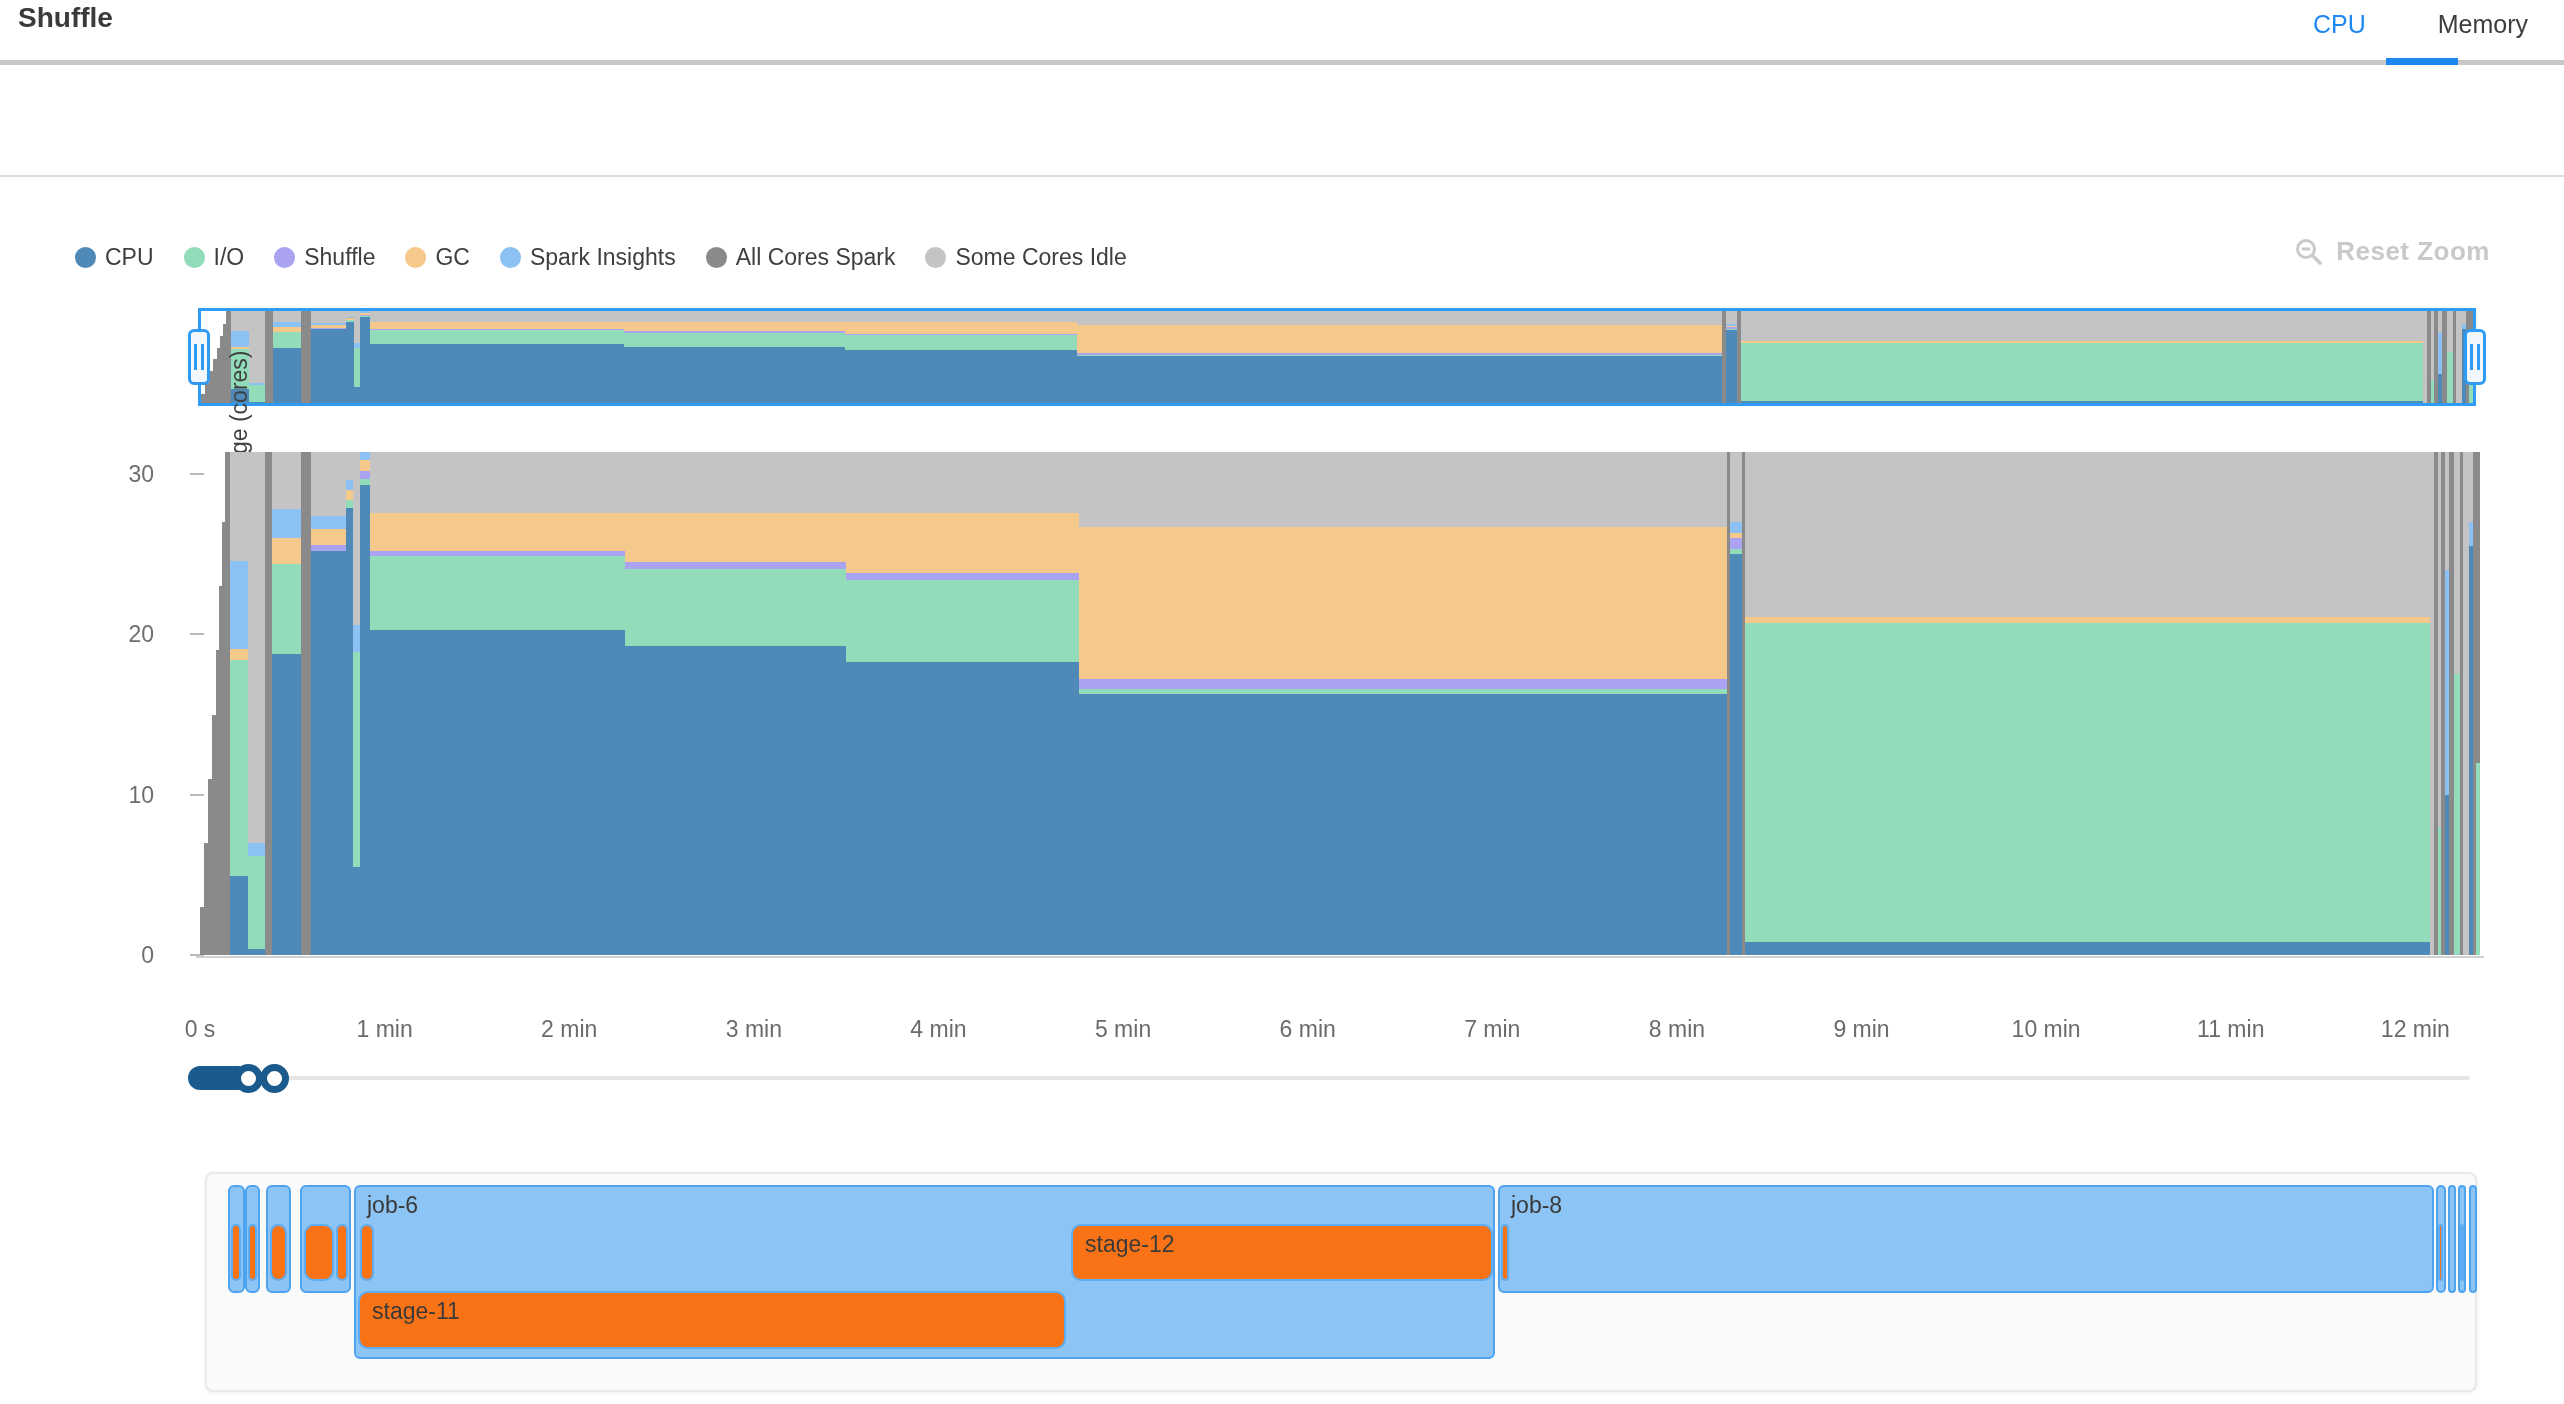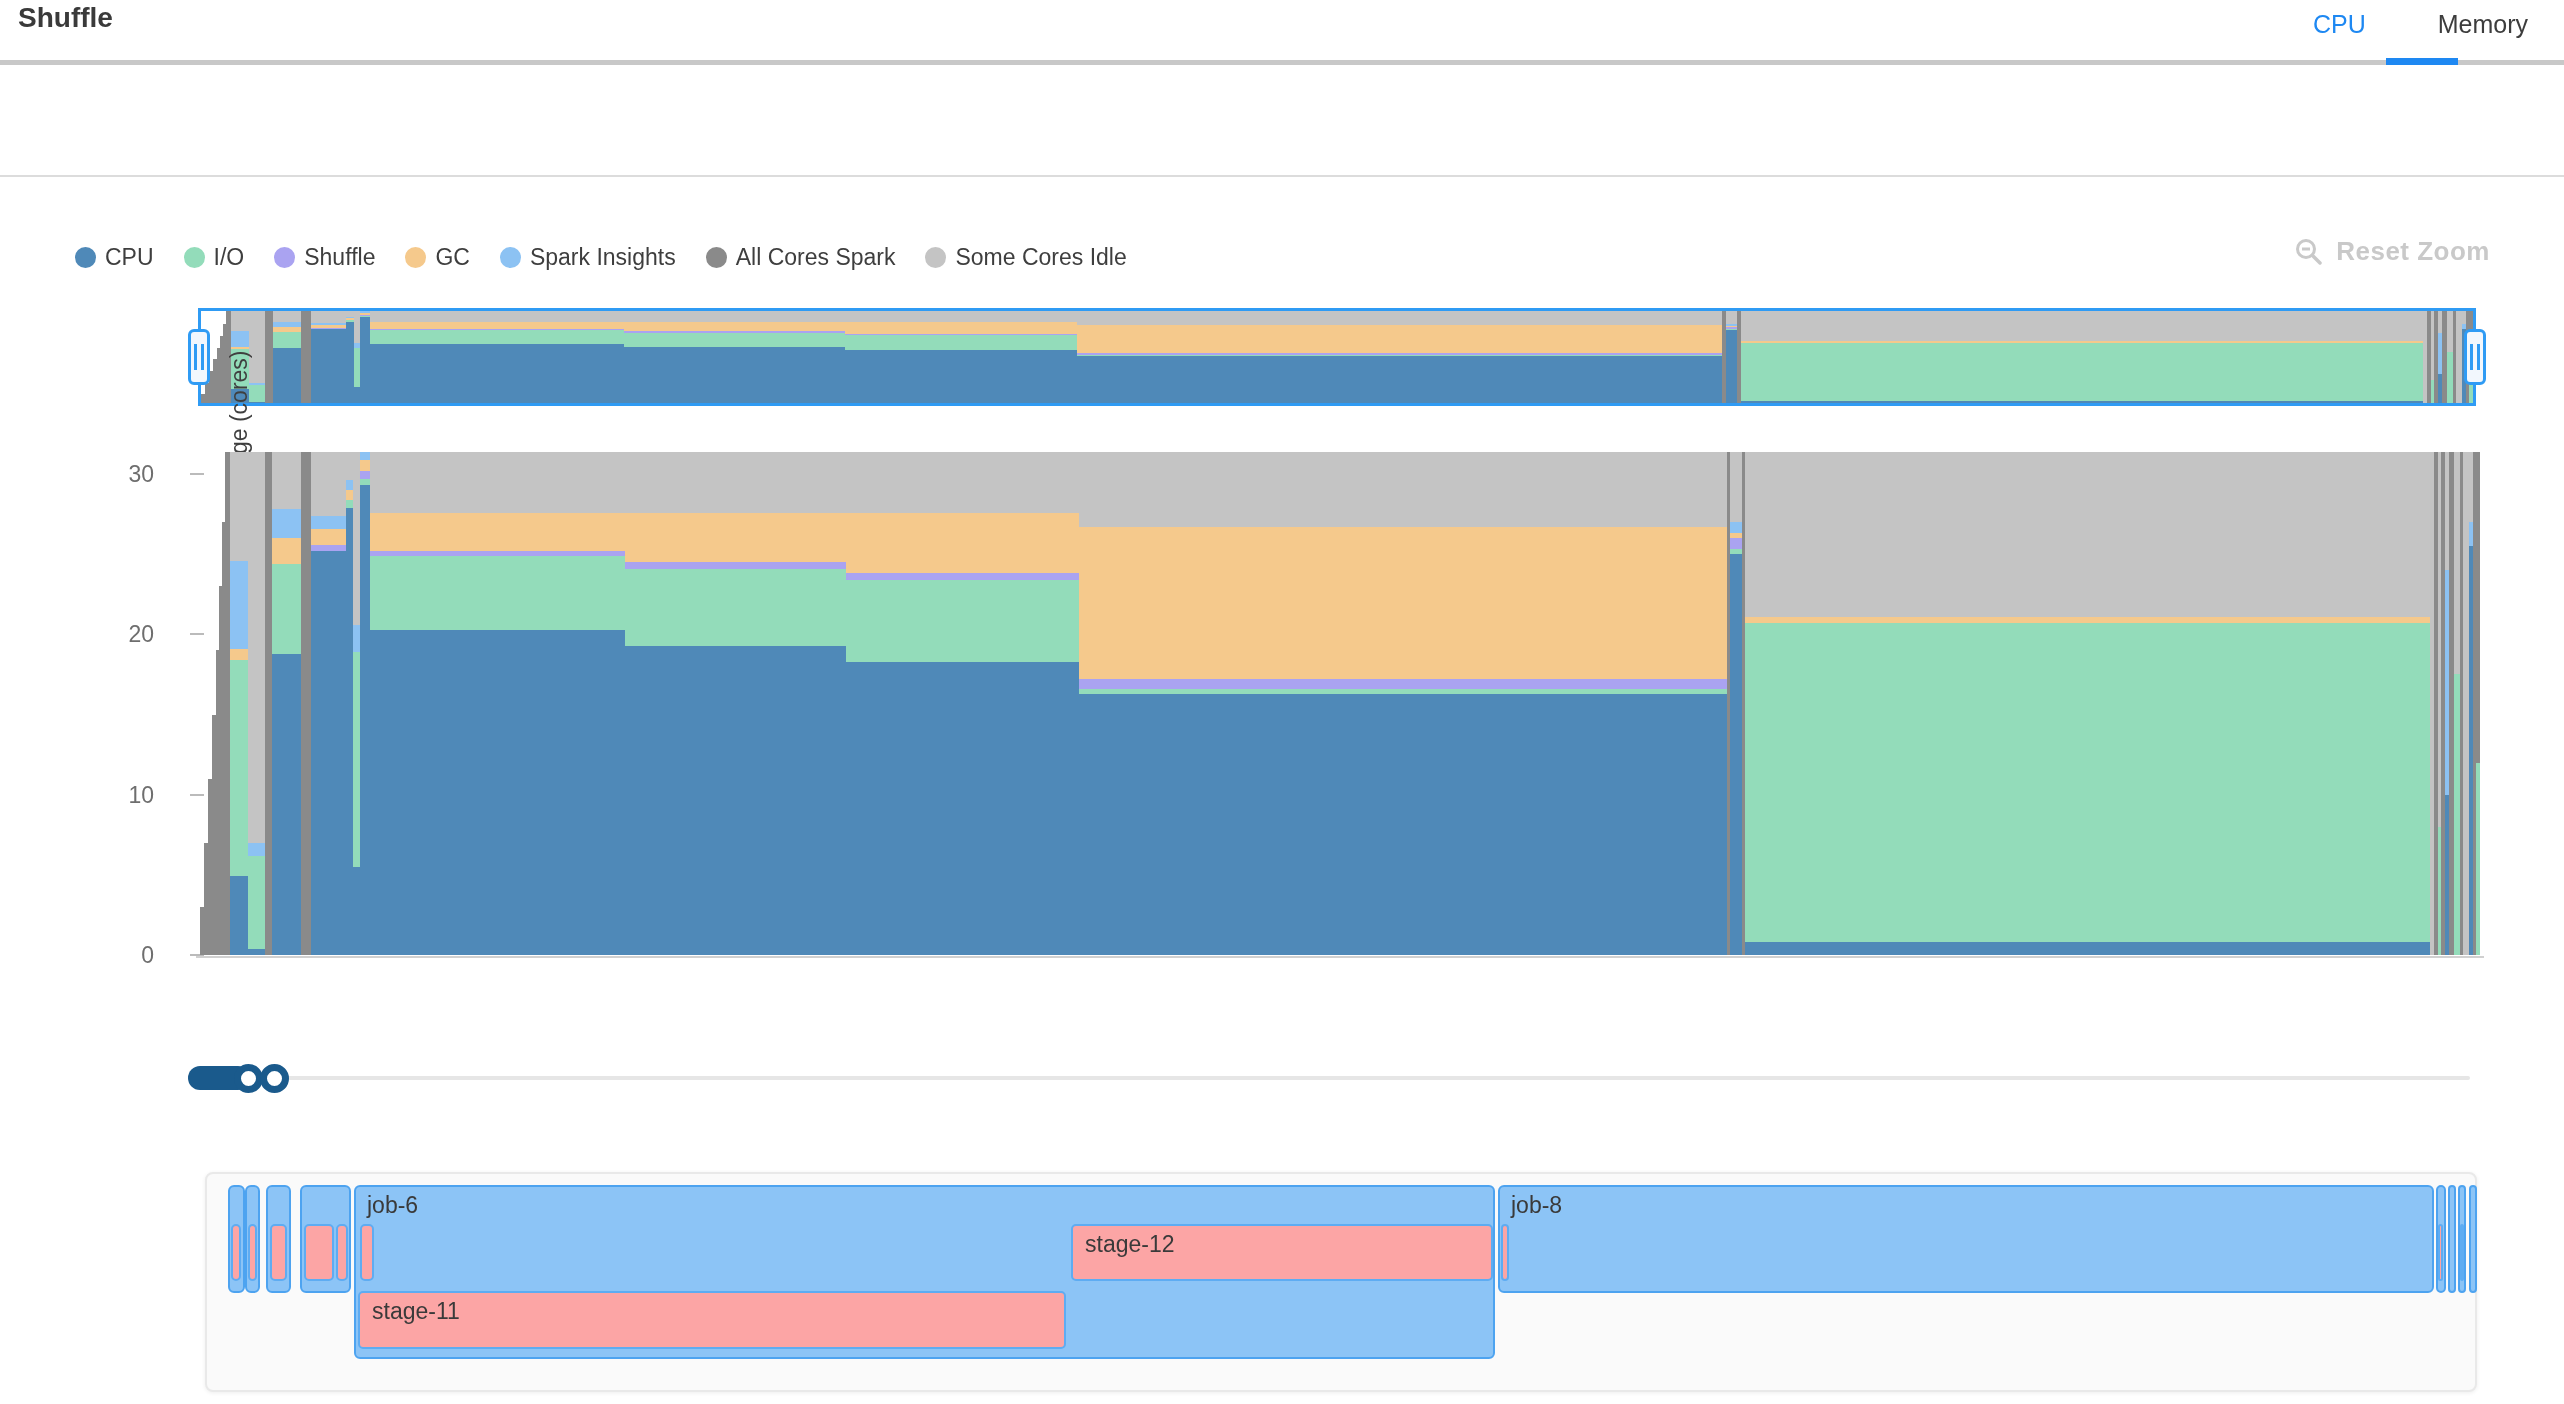--- a/index.html
+++ b/index.html
@@ -65,21 +65,21 @@
   .slider .h2{left:72px;}
 
   
   .timeline{position:absolute;left:205px;top:1172px;width:2272px;height:220px;background:#fafafa;
             border:2px solid #e9e9e9;border-radius:8px;box-sizing:border-box;
             box-shadow:0 1px 4px rgba(0,0,0,0.07);}
   .job{position:absolute;top:11px;height:108px;background:#8cc4f6;border:2px solid #4da3f0;
        border-radius:6px;box-sizing:border-box;cursor:pointer;}
   .job.tall{height:174px;}
   .job-label{position:absolute;left:11px;top:5px;font-size:23px;color:#3a3a3a;white-space:nowrap;}
-  .stage{position:absolute;background:#fca5a5;border:2px solid #5eacf2;border-radius:5px;
+  .stage{position:absolute;background:#f97316;border:2px solid #5eacf2;border-radius:10px;
          box-sizing:border-box;cursor:pointer;}
   .stage.row0{top:50px;height:57px;}
   .stage.row1{top:117px;height:58px;}
   .stage-label{position:absolute;left:12px;top:5px;font-size:23px;color:#3a3a3a;white-space:nowrap;}
 </style>
 </head>
 <body>
 
 <div class="page">
 
@@ -341,20 +341,35 @@
       <div class="slice" style="left: 99.1093%; width: 0.161943%; bottom: 0%; height: 99.6825%; background: rgb(138, 138, 138);"></div>
       <div class="slice" style="left: 99.2713%; width: 0.242915%; bottom: 0%; height: 99.6825%; background: rgb(196, 196, 196);"></div>
       <div class="slice" style="left: 99.5142%; width: 0.161943%; bottom: 0%; height: 80.9524%; background: rgb(79, 137, 184);"></div>
       <div class="slice" style="left: 99.5142%; width: 0.161943%; bottom: 80.9524%; height: 4.7619%; background: rgb(140, 194, 243);"></div>
       <div class="slice" style="left: 99.5142%; width: 0.161943%; bottom: 85.7143%; height: 13.9683%; background: rgb(196, 196, 196);"></div>
       <div class="slice" style="left: 99.6761%; width: 0.161943%; bottom: 0%; height: 99.6825%; background: rgb(138, 138, 138);"></div>
       <div class="slice" style="left: 99.8381%; width: 0.161943%; bottom: 0%; height: 38.0952%; background: rgb(147, 220, 186);"></div>
       <div class="slice" style="left: 99.8381%; width: 0.161943%; bottom: 38.0952%; height: 61.5873%; background: rgb(138, 138, 138);"></div>
     </div>
   <div class="axisline"></div>
+  <div class="xaxis" id="xAxis">
+      <div class="xlab" style="left: 0%;">0 s</div>
+      <div class="xlab" style="left: 8.09717%;">1 min</div>
+      <div class="xlab" style="left: 16.1943%;">2 min</div>
+      <div class="xlab" style="left: 24.2915%;">3 min</div>
+      <div class="xlab" style="left: 32.3887%;">4 min</div>
+      <div class="xlab" style="left: 40.4858%;">5 min</div>
+      <div class="xlab" style="left: 48.583%;">6 min</div>
+      <div class="xlab" style="left: 56.6802%;">7 min</div>
+      <div class="xlab" style="left: 64.7773%;">8 min</div>
+      <div class="xlab" style="left: 72.8745%;">9 min</div>
+      <div class="xlab" style="left: 80.9717%;">10 min</div>
+      <div class="xlab" style="left: 89.0688%;">11 min</div>
+      <div class="xlab" style="left: 97.166%;">12 min</div>
+    </div>
 
   <div class="slider">
     <div class="track"></div>
     <div class="range-bar"></div>
     <div class="handle h1"></div>
     <div class="handle h2"></div>
   </div>
 
   <div class="timeline" id="timeline">
       <div class="job" style="left: 21px; width: 17px;"></div>

